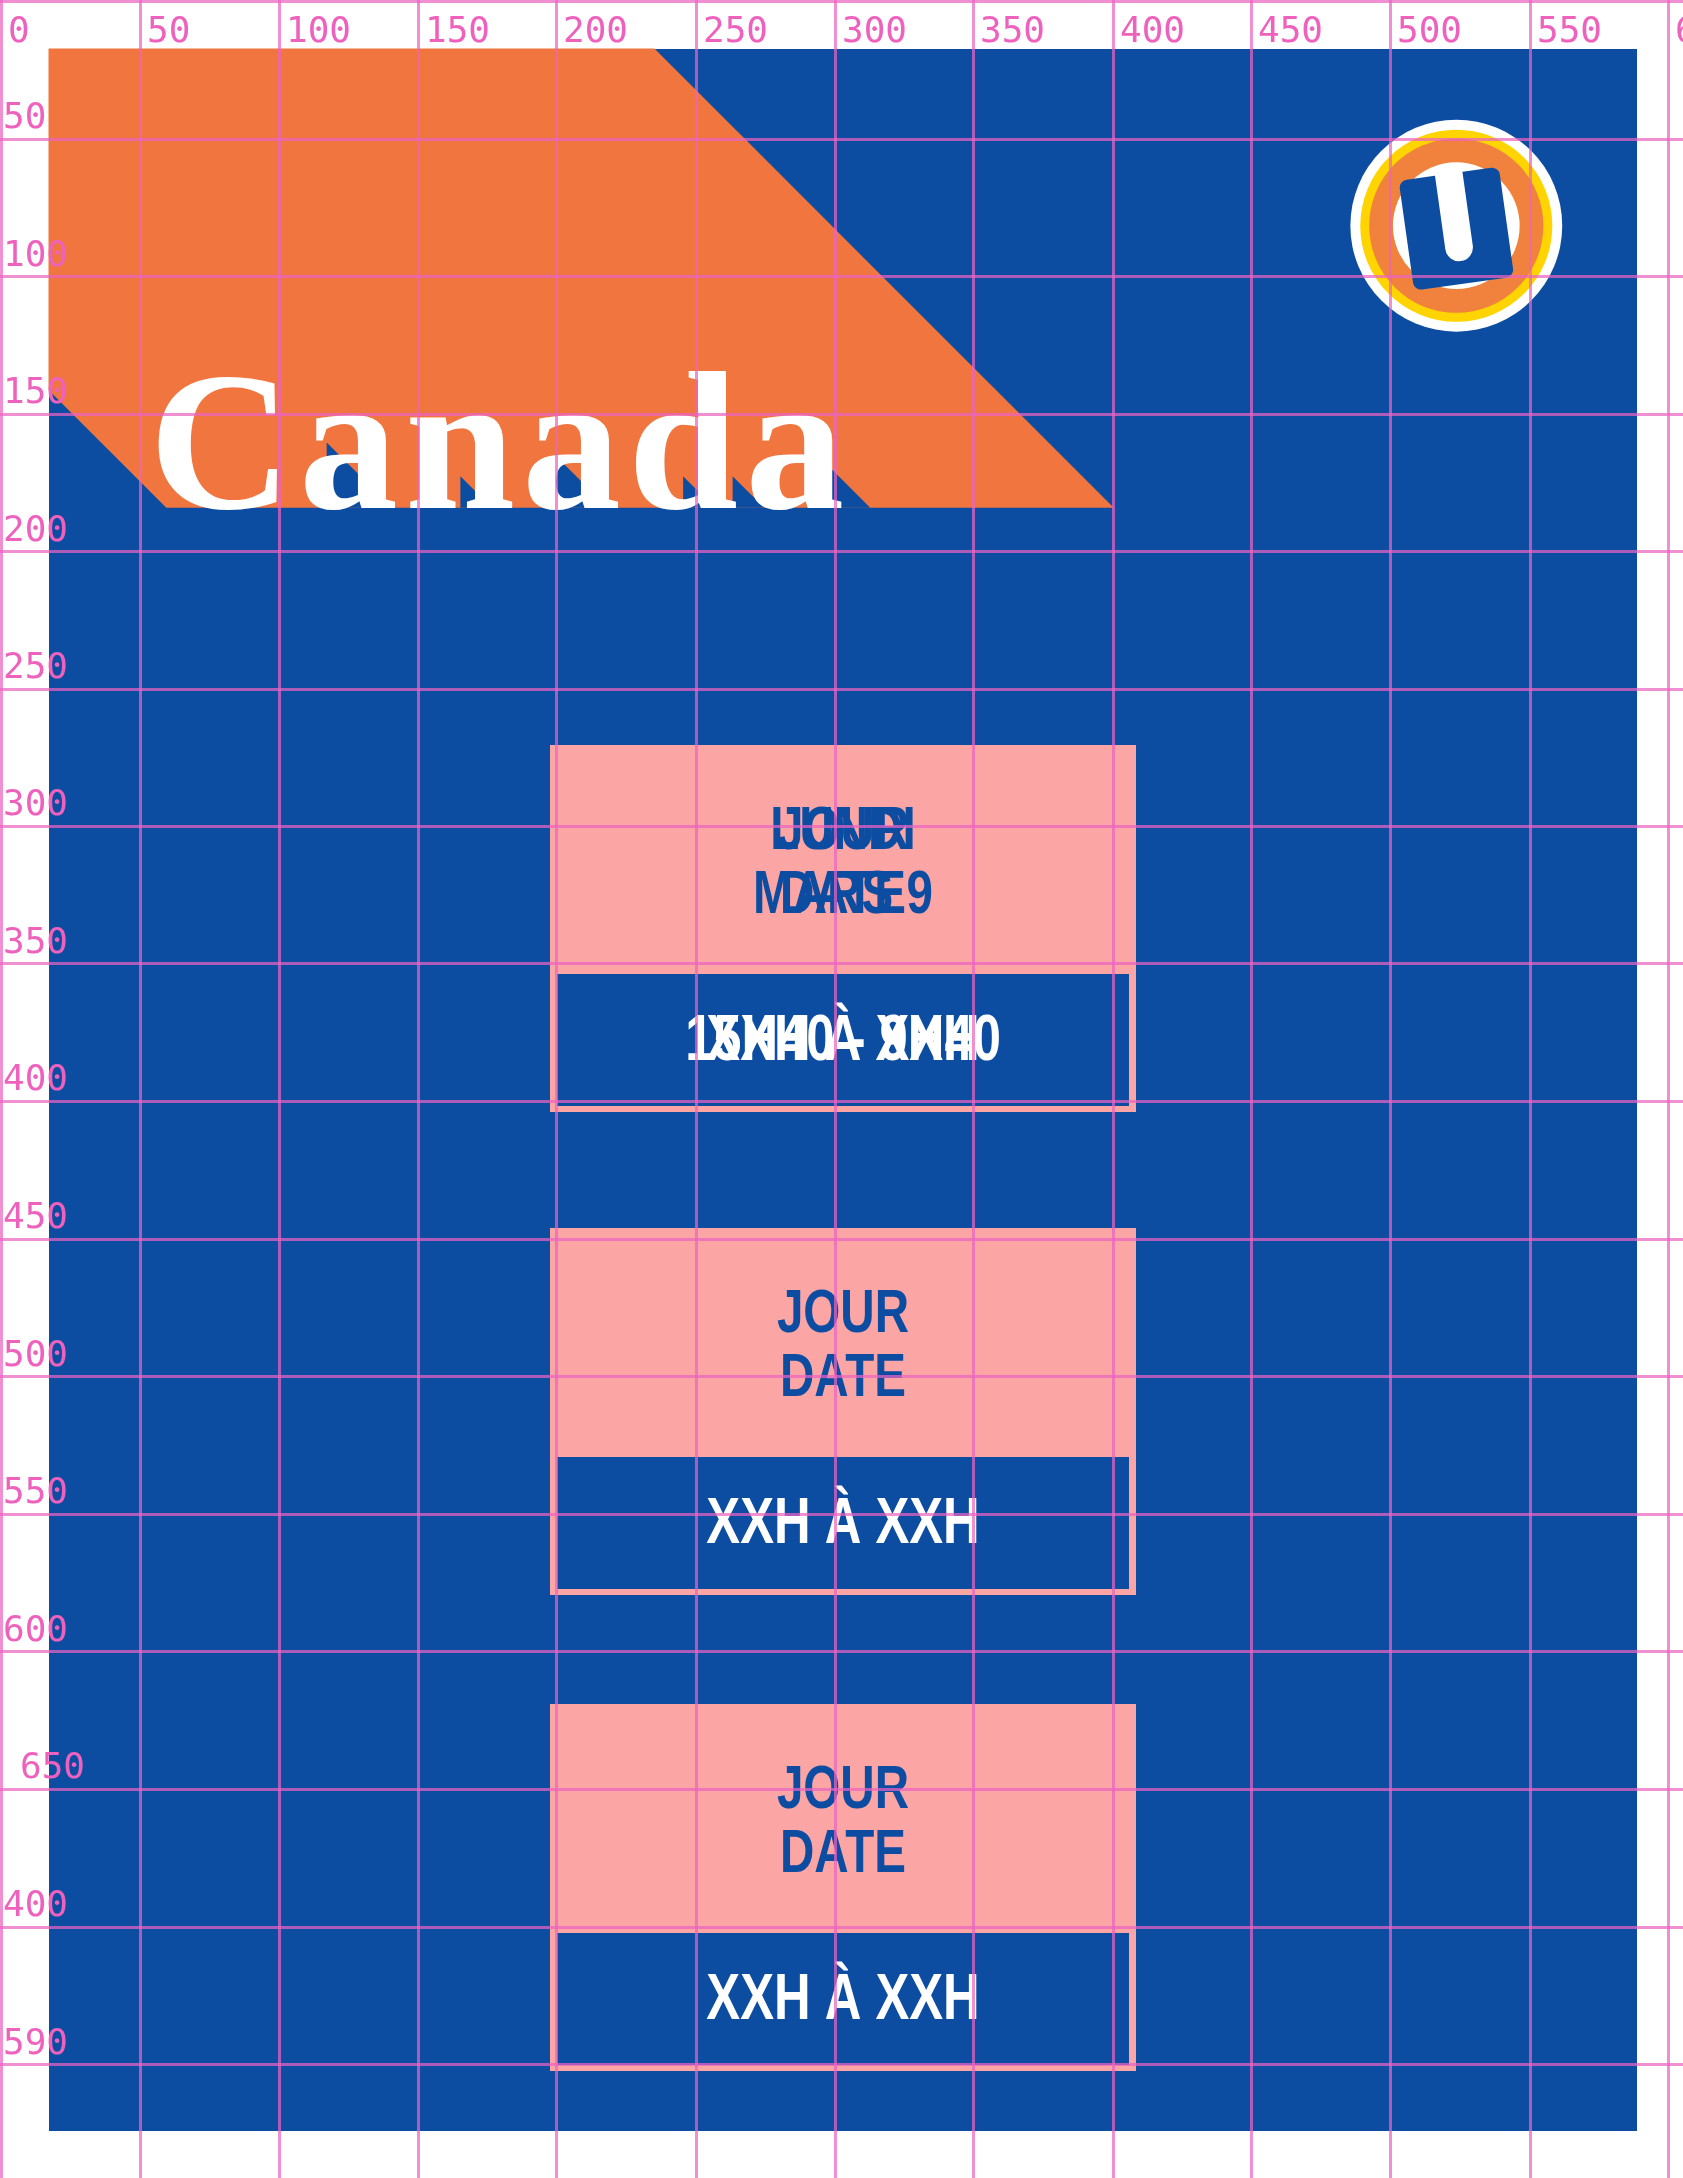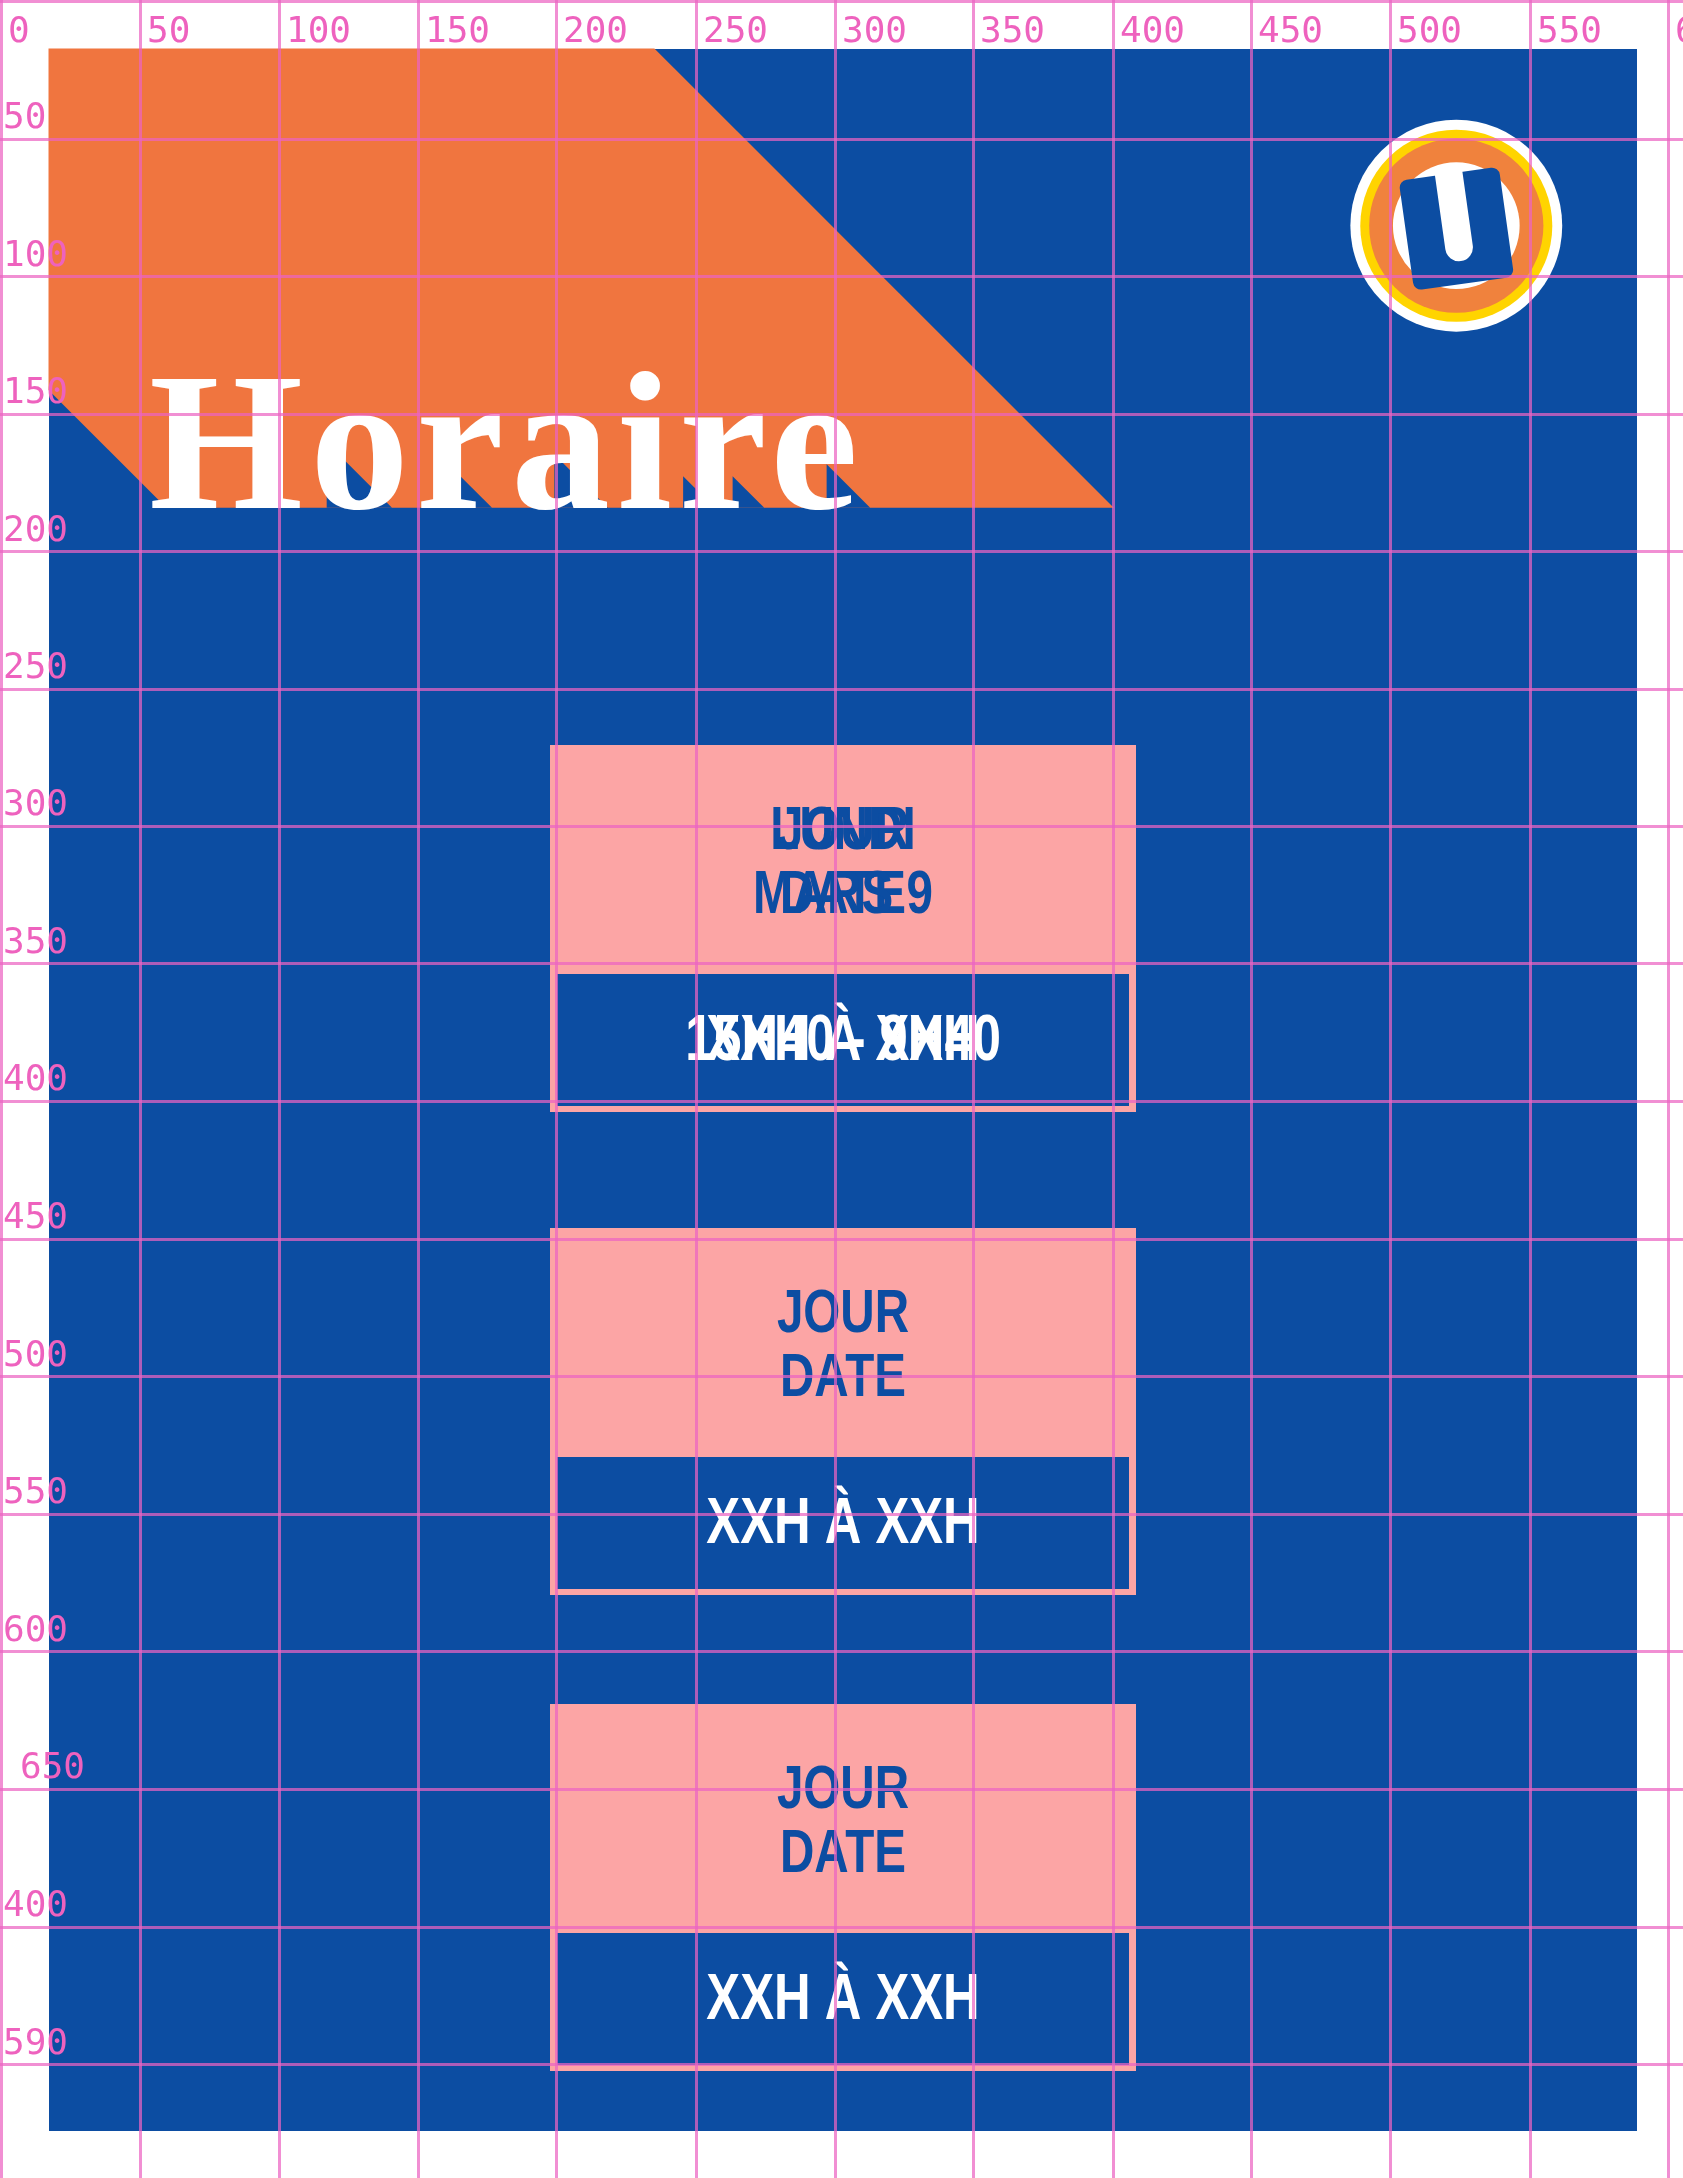--- a/index.html
+++ b/index.html
@@ -66,21 +66,21 @@
       <circle cx="1471" cy="228" r="88" fill="#f0823d"></circle>
       <circle cx="1471" cy="228" r="64" fill="#ffffff"></circle>
       <g transform="rotate(-8 1471 230)">
         <rect x="1420" y="175" width="102" height="112" rx="8" fill="#0c4da2"></rect>
         <path d="M1457,172 h28 v78 a14,14 0 0 1 -28,0 Z" fill="#ffffff"></path>
       </g>
       <text x="1471" y="236" font-size="0" fill="none">U</text>
     </g>
   </svg>
 
-  <div class="title">Horaire</div>
+  <div class="title">Canada</div>
 
 
   <div class="card card1">
     <div class="daydate">
       <div class="ovline">
         <span class="ov">JOUR</span>
         <span class="ov">LUNDI</span>
       </div>
       <div class="ovline">
         <span class="ov">DATE</span>

